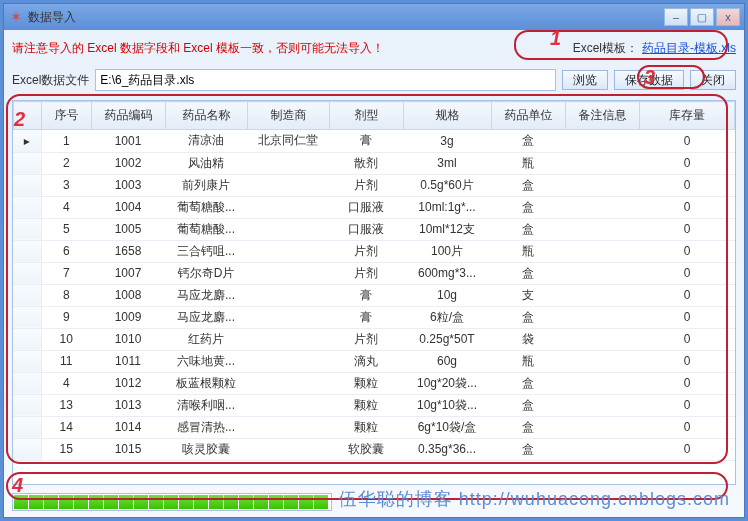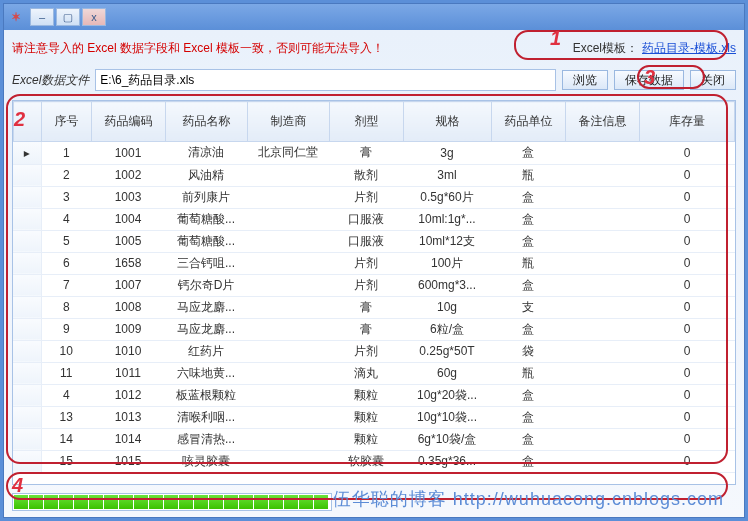--- a/index.html
+++ b/index.html
@@ -15,50 +15,51 @@
   .titlebar .wbtn.close { background: linear-gradient(#f0d8d8,#e6b8b8); }
 
   .content { flex: 1; background: linear-gradient(#e9f1fb,#f5f8fd); padding: 6px 8px 4px 8px; display: flex; flex-direction: column; gap: 6px; position: relative; }
 
   .warning-row { display: flex; align-items: center; height: 24px; }
   .warning { color: #d40000; flex: 1; }
   .tmpl-label { color: #333; }
   .tmpl-link { color: #1a4fd6; text-decoration: underline; margin-left: 4px; cursor: pointer; }
 
   .path-row { display: flex; align-items: center; gap: 6px; height: 28px; }
-  .path-label { color: #333; font-style: italic; }
+  .path-label { color: #333; }
   .path-input { flex: 1; height: 22px; border: 1px solid #a8c2e6; padding: 0 4px; background: #fff; font-size: 12px; }
   .btn { height: 20px; padding: 0 10px; border: 1px solid #9ab8e0; background: linear-gradient(#f7faff,#dce8f8); cursor: pointer; font-size: 12px; color: #222; display: flex; align-items: center; }
 
   .table-wrap { flex: 1; border: 1px solid #a8c2e6; background: #fff; overflow: hidden; display: flex; flex-direction: column; }
   table { border-collapse: collapse; width: 100%; table-layout: fixed; font-size: 12px; }
-  thead th { background: linear-gradient(#f4f8fd,#e3ecf8); border: 1px solid #c7d7ee; height: 40px; font-weight: normal; color: #333; text-align: center; position: relative; }
+  thead th { background: linear-gradient(#f4f8fd,#e3ecf8); border: 1px solid #c7d7ee; height: 28px; font-weight: normal; color: #333; text-align: center; position: relative; }
   thead th:first-child { width: 28px; }
   tbody td { border-bottom: 1px solid #e7eef8; height: 22px; text-align: center; color: #333; white-space: nowrap; overflow: hidden; text-overflow: ellipsis; padding: 0 2px; }
   tbody tr td:first-child { width: 28px; border-right: 1px solid #e7eef8; background: linear-gradient(#f9fbfe,#eef4fb); }
   .tbody-scroll { flex: 1; overflow-y: scroll; overflow-x: hidden; }
   .tbody-scroll::-webkit-scrollbar { width: 16px; }
   .tbody-scroll::-webkit-scrollbar-track { background: #eef4fb; border-left: 1px solid #cfdcee; }
   .tbody-scroll::-webkit-scrollbar-thumb { background: linear-gradient(#d8e6f8,#b8cfee); border: 1px solid #9ab8e0; }
 
   .progress-row { height: 22px; display: flex; align-items: center; }
   .progress { flex: 0 0 320px; height: 18px; border: 1px solid #a8c2e6; background: #fff; display: flex; align-items: center; padding: 1px; gap: 1px; }
   .seg { width: 14px; height: 14px; background: linear-gradient(#6ae23a,#3bc200); }
 
   .annot { position: absolute; border: 2px solid #c02030; border-radius: 14px; pointer-events: none; }
   .annot-num { position: absolute; color: #e03040; font-size: 20px; font-weight: bold; font-style: italic; pointer-events: none; }
-  .watermark { position: absolute; right: 20px; bottom: 6px; font-size: 18px; color: #5c8cd6; letter-spacing: 1px; pointer-events: none; white-space: nowrap; }
+  .watermark { position: absolute; right: 14px; bottom: 6px; font-size: 18px; color: #5c8cd6; letter-spacing: 1px; pointer-events: none; white-space: nowrap; }
 </style>
 </head>
 <body>
 
 <div class="window">
 
   <div class="titlebar">
     <span class="t-icon">✶</span>
+    <span class="title">数据导入</span>
     <div class="wbtn">–</div>
     <div class="wbtn">▢</div>
     <div class="wbtn close">x</div>
   </div>
 
   <div class="content">
 
     <div class="warning-row">
       <span class="warning">请注意导入的 Excel 数据字段和 Excel 模板一致，否则可能无法导入！</span>
       <span class="tmpl-label">Excel模板：</span>

